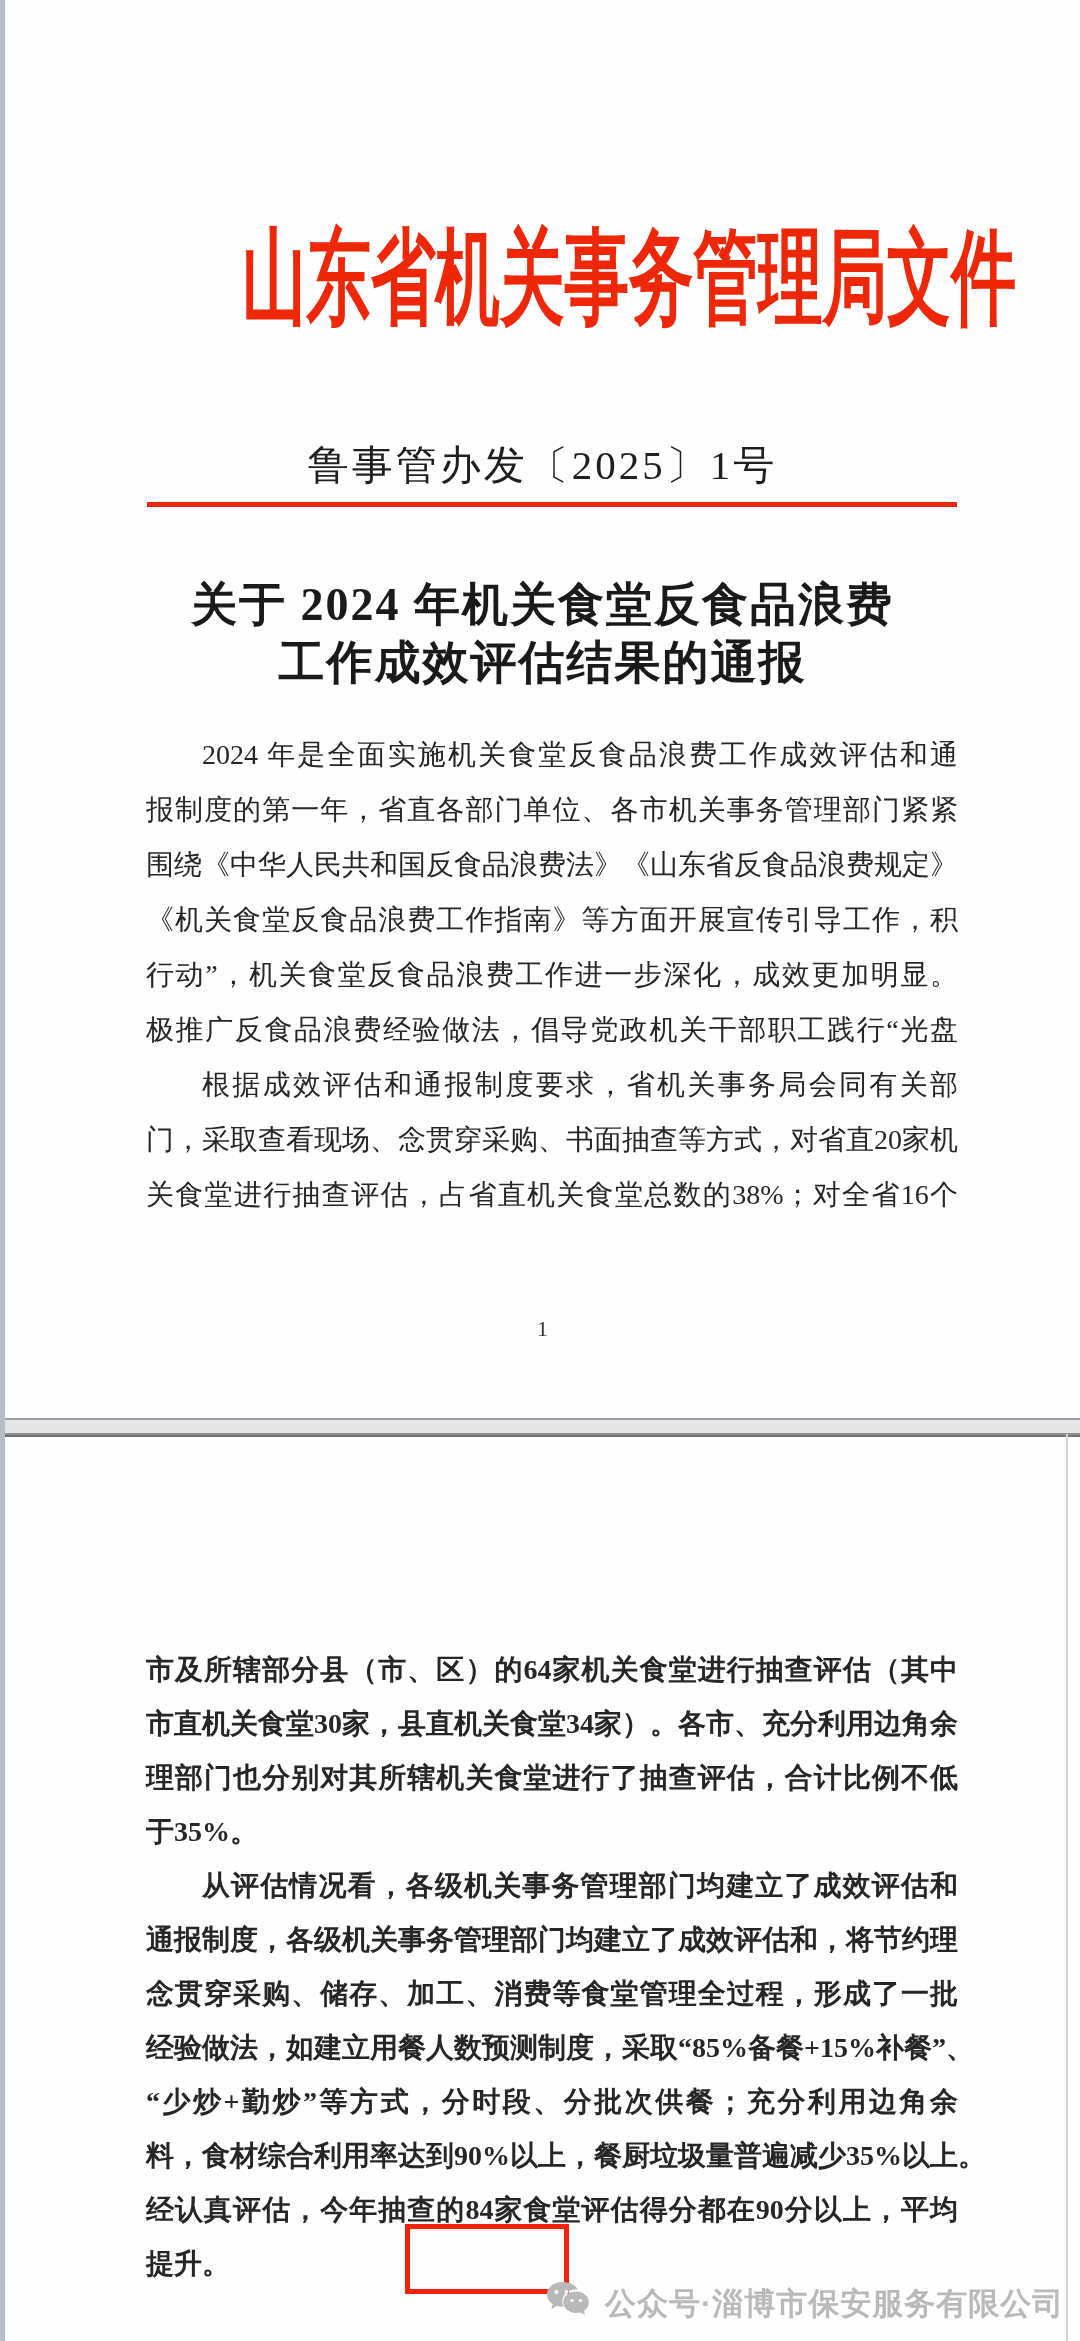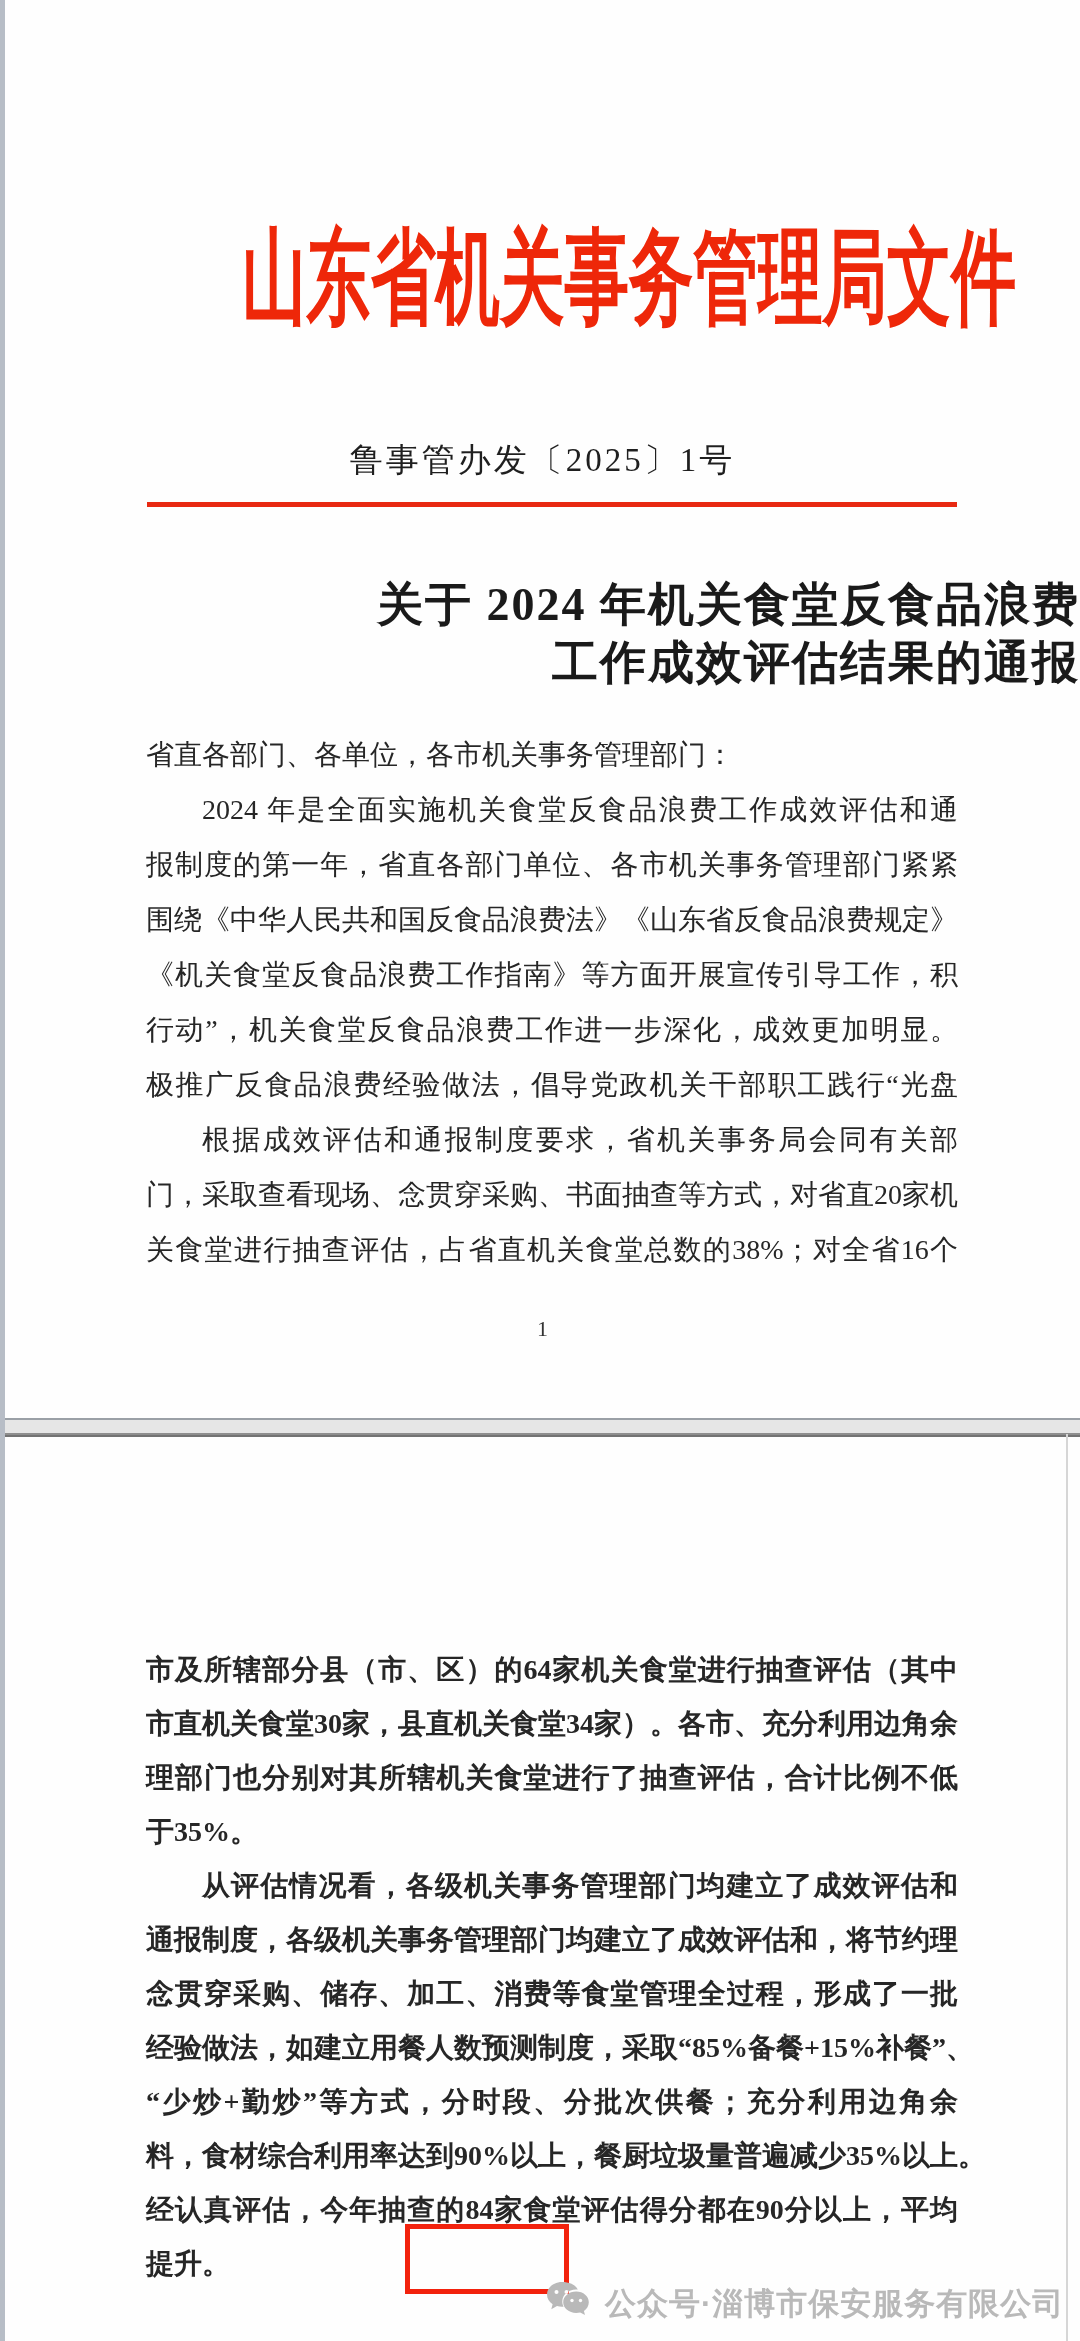--- a/index.html
+++ b/index.html
@@ -17,23 +17,23 @@
   .page{position:absolute;left:5px;width:1075px;background:#fefefe;}
   #page1{top:0;height:1418px;}
   #page2{top:1437px;height:904px;font-weight:bold;}
 
   .doc-header{position:absolute;left:0;top:222px;width:1075px;text-align:center;white-space:nowrap;}
   .doc-header .hd{
     display:inline-block;font-size:104px;font-weight:bold;line-height:112px;
     transform:scaleX(0.62);transform-origin:50% 50%;letter-spacing:0px;
   }
   .doc-number{position:absolute;left:0;top:438px;width:1075px;text-align:center;
-    font-size:33px;letter-spacing:3px;color:#1f1f1f;}
+    font-size:41px;letter-spacing:3px;color:#1f1f1f;}
   .red-rule{position:absolute;left:142px;top:502px;width:810px;height:5px;}
-  .doc-title{position:absolute;left:0;width:1075px;text-align:right;
+  .doc-title{position:absolute;left:0;width:1075px;text-align:center;
     font-size:46px;font-weight:bold;color:#1a1a1a;letter-spacing:2px;white-space:nowrap;}
   #title-line-1{top:574px;}
   #title-line-2{top:632px;}
 
   .body-block{position:absolute;left:141px;width:812px;color:#262626;font-size:28px;}
   #body1{top:727px;}
   #body2{top:206px;} 
   .bodyline{height:55px;line-height:55px;text-align:justify;text-align-last:justify;white-space:nowrap;}
   #body2 .bodyline{height:54px;line-height:54px;}
   .bodyline.nojust{text-align:left;text-align-last:left;}
@@ -58,21 +58,20 @@
 
   <div class="page" id="page1">
     <div class="doc-header">
       <span class="hd" style="color: rgb(238, 39, 9);">山东省机关事务管理局文件</span>
     </div>
     <div class="doc-number">鲁事管办发〔2025〕1号</div>
     <div class="red-rule" style="background: rgb(232, 41, 18);"></div>
     <div class="doc-title" id="title-line-1">关于 2024 年机关食堂反食品浪费</div>
     <div class="doc-title" id="title-line-2">工作成效评估结果的通报</div>
     <div class="body-block" id="body1">
-        <div class="bodyline nojust">省直各部门、各单位，各市机关事务管理部门：</div>
         <div class="bodyline indent">2024 年是全面实施机关食堂反食品浪费工作成效评估和通</div>
         <div class="bodyline">报制度的第一年，省直各部门单位、各市机关事务管理部门紧紧</div>
         <div class="bodyline">围绕《中华人民共和国反食品浪费法》《山东省反食品浪费规定》</div>
         <div class="bodyline">《机关食堂反食品浪费工作指南》等方面开展宣传引导工作，积</div>
         <div class="bodyline">行动”，机关食堂反食品浪费工作进一步深化，成效更加明显。</div>
         <div class="bodyline">极推广反食品浪费经验做法，倡导党政机关干部职工践行“光盘</div>
         <div class="bodyline indent">根据成效评估和通报制度要求，省机关事务局会同有关部</div>
         <div class="bodyline">门，采取查看现场、念贯穿采购、书面抽查等方式，对省直20家机</div>
         <div class="bodyline">关食堂进行抽查评估，占省直机关食堂总数的38%；对全省16个</div>
       </div>

